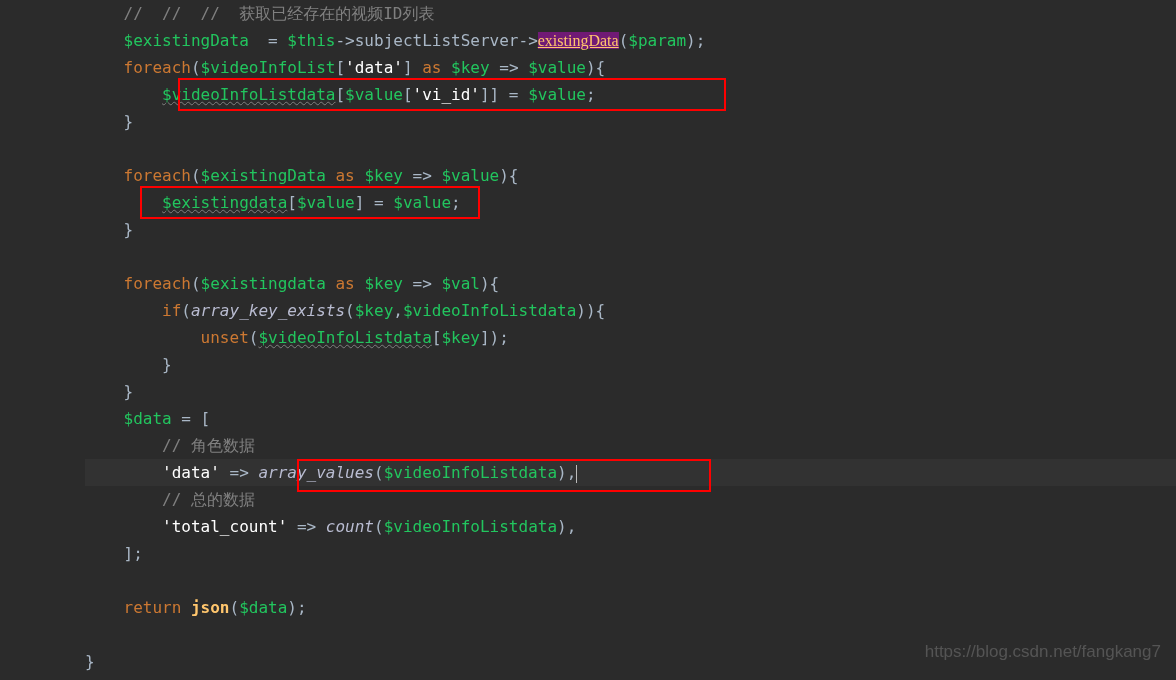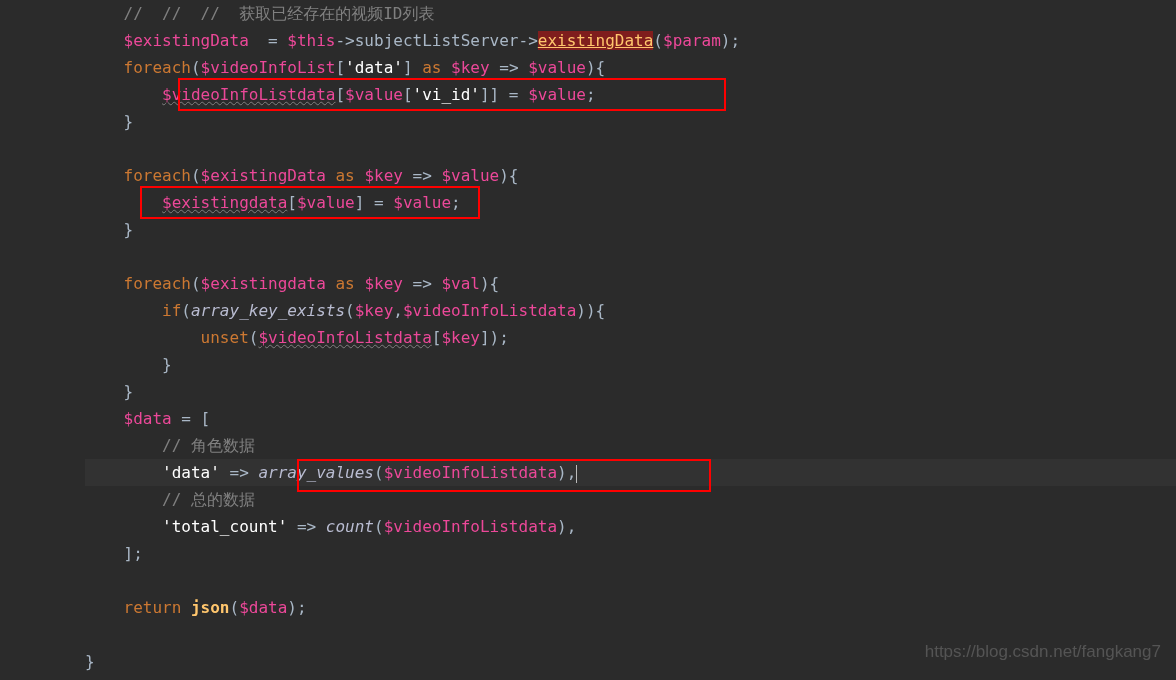--- a/index.html
+++ b/index.html
@@ -14,30 +14,31 @@
       overflow: hidden;
       position: relative;
     }
     .code-area {
       padding: 0 0 0 85px;
       position: relative;
     }
     .line { white-space: pre; position: relative; }
     .comment { color: #808080; text-align: right; }
     .keyword { color: #cc7832; }
-    .variable { color: #ec4899; }
+    .variable { color: #22c55e; }
     .string { color: #ffffff; }
     .punct { color: #a9b7c6; }
     .method { color: #ffc66d; font-weight: bold; }
     .func-call { color: #a9b7c6; }
     .func-italic { color: #b9bcd1; font-style: italic; }
     .underline-method {
       color: #ffc66d;
-      background: #7f1d1d;
+      background: #701a75;
       text-decoration: underline;
+      font-family: Liberation Serif, serif;
     }
     .wavy-underline {
       text-decoration: underline wavy #808080;
       text-decoration-thickness: 1px;
     }
     .highlight-line {
       background: #323232;
       display: block;
       width: 100%;
     }

